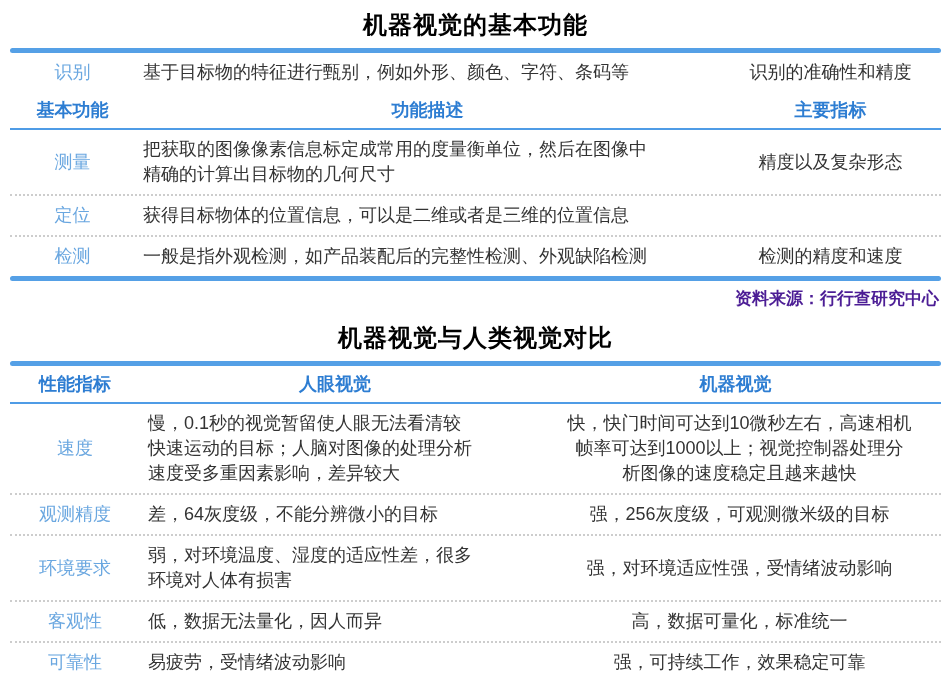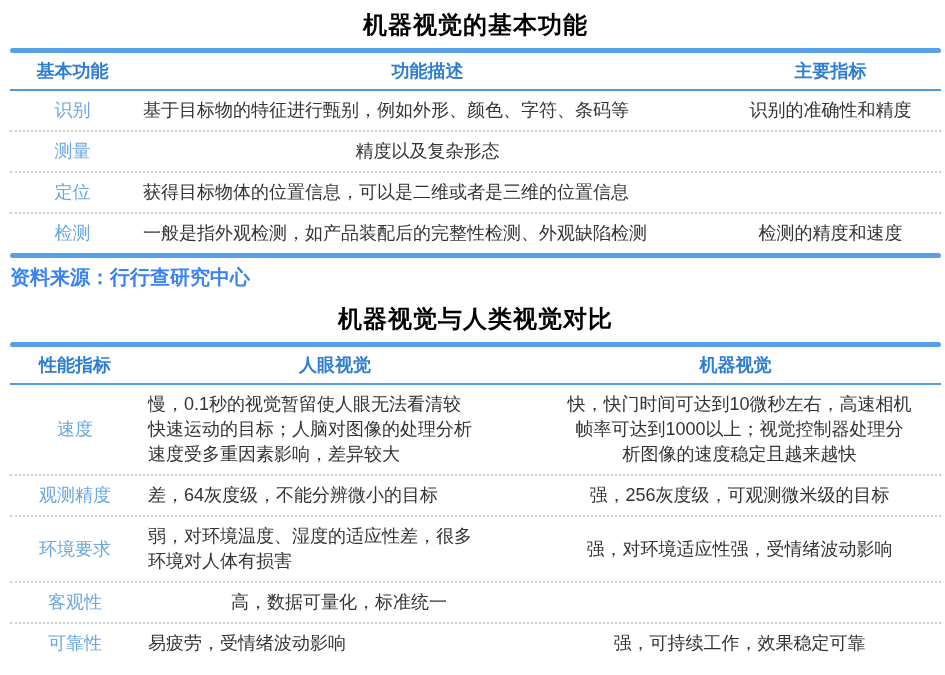--- a/index.html
+++ b/index.html
@@ -23,47 +23,49 @@
   .body-row { padding: 7px 0; }
   .body-row + .body-row { border-top: 2px dotted #CDCDCD; }
 
   .cell { font-size: 18px; line-height: 25px; }
   .label-cell { color: #6AA7E0; text-align: center; }
   .desc-cell { text-align: left; padding-left: 8px; padding-right: 6px; white-space: pre-line; color: #333; }
   .ind-cell { text-align: center; color: #333; }
   .t2 .ind-cell { text-align: center; padding-left: 12px; padding-right: 4px; white-space: pre-line; }
 
   .source-row {
-    text-align: left; color: #3b82f6; font-weight: bold;
-    font-size: 20px; padding: 6px 2px 3px 0;
+    text-align: right; color: #4c1d95; font-weight: bold;
+    font-size: 17px; padding: 6px 2px 3px 0;
   }
 </style>
 </head>
 <body>
 
 <div class="page">
 
   <div class="tbl-title">机器视觉的基本功能</div>
 
   <div class="thick-line"></div>
 
+  <div class="grid-row t1 body-row">
+    <div class="cell label-cell">识别</div>
+    <div class="cell desc-cell">基于目标物的特征进行甄别，例如外形、颜色、字符、条码等</div>
+    <div class="cell ind-cell">识别的准确性和精度</div>
+  </div>
+
   <div class="grid-row t1 header-row">
     <div class="th">基本功能</div>
     <div class="th">功能描述</div>
     <div class="th">主要指标</div>
   </div>
 
   <div class="grid-row t1 body-row">
-    <div class="cell label-cell">识别</div>
-    <div class="cell desc-cell">基于目标物的特征进行甄别，例如外形、颜色、字符、条码等</div>
-    <div class="cell ind-cell">识别的准确性和精度</div>
-  </div>
-
-  <div class="grid-row t1 body-row">
     <div class="cell label-cell">测量</div>
+    <div class="cell desc-cell">把获取的图像像素信息标定成常用的度量衡单位，然后在图像中
+精确的计算出目标物的几何尺寸</div>
     <div class="cell ind-cell">精度以及复杂形态</div>
   </div>
 
   <div class="grid-row t1 body-row">
     <div class="cell label-cell">定位</div>
     <div class="cell desc-cell">获得目标物体的位置信息，可以是二维或者是三维的位置信息</div>
   </div>
 
   <div class="grid-row t1 body-row">
     <div class="cell label-cell">检测</div>
@@ -103,20 +105,21 @@
 
   <div class="grid-row t2 body-row">
     <div class="cell label-cell">环境要求</div>
     <div class="cell desc-cell">弱，对环境温度、湿度的适应性差，很多
 环境对人体有损害</div>
     <div class="cell ind-cell">强，对环境适应性强，受情绪波动影响</div>
   </div>
 
   <div class="grid-row t2 body-row">
     <div class="cell label-cell">客观性</div>
+    <div class="cell desc-cell">低，数据无法量化，因人而异</div>
     <div class="cell ind-cell">高，数据可量化，标准统一</div>
   </div>
 
   <div class="grid-row t2 body-row">
     <div class="cell label-cell">可靠性</div>
     <div class="cell desc-cell">易疲劳，受情绪波动影响</div>
     <div class="cell ind-cell">强，可持续工作，效果稳定可靠</div>
   </div>
 
 </div>

